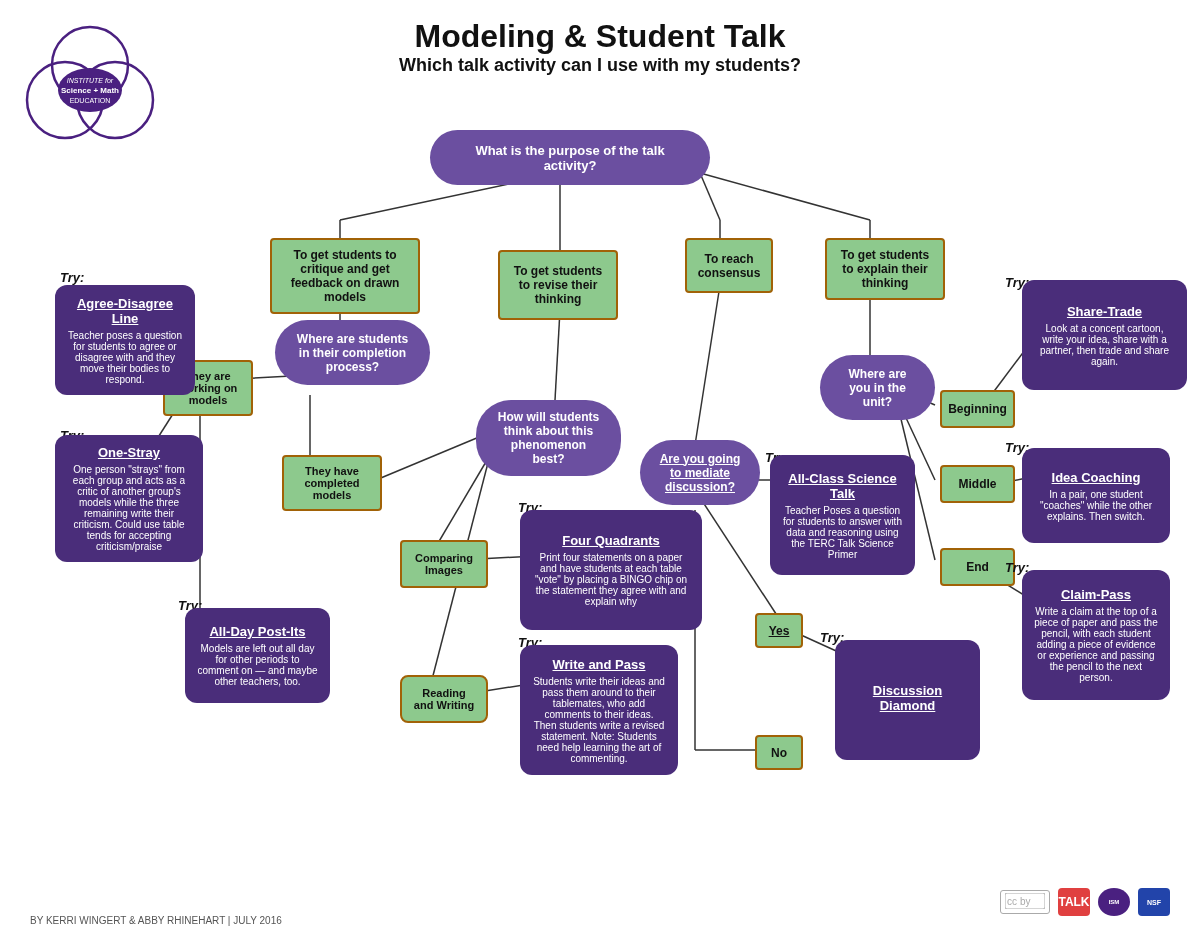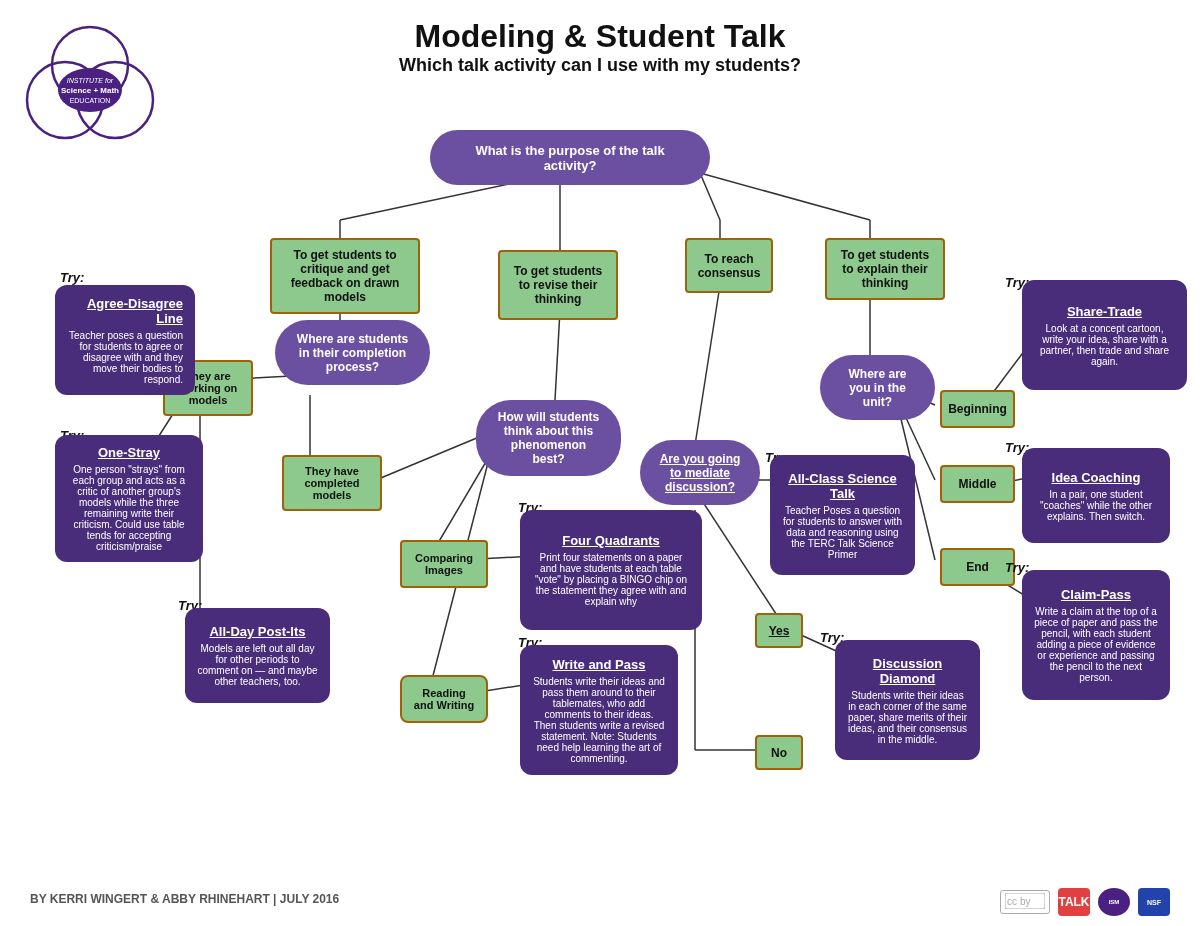--- a/index.html
+++ b/index.html
@@ -95,25 +95,25 @@
       position: absolute;
       font-style: italic;
       font-weight: bold;
       font-size: 13px;
       color: #111;
     }
 
     
     .footer {
       position: absolute;
-      bottom: 20px;
+      bottom: 0;
       left: 30px;
-      font-size: 12px;
+      font-size: 10px;
       color: #555;
-      font-weight: bold;
+      font-weight: normal;
     }
     .footer-right {
       position: absolute;
       bottom: 10px;
       right: 30px;
       display: flex;
       align-items: center;
       gap: 8px;
     }
     .cc-badge {
@@ -287,21 +287,21 @@
 <div class="try-label" style="left:60px; top:428px;">Try:</div>
 <div class="try-label" style="left:178px; top:598px;">Try:</div>
 <div class="try-label" style="left:518px; top:500px;">Try:</div>
 <div class="try-label" style="left:518px; top:635px;">Try:</div>
 <div class="try-label" style="left:765px; top:450px;">Try:</div>
 <div class="try-label" style="left:820px; top:630px;">Try:</div>
 <div class="try-label" style="left:1005px; top:275px;">Try:</div>
 <div class="try-label" style="left:1005px; top:440px;">Try:</div>
 <div class="try-label" style="left:1005px; top:560px;">Try:</div>
 
-<div class="node box-dark-purple" style="left:55px; top:285px; width:140px; min-height:110px;text-align:right;">
+<div class="node box-dark-purple" style="left:55px; top:285px; width:140px; min-height:110px;">
   <div>
     <span class="title">Agree-Disagree Line</span>
     <span>Teacher poses a question for students to agree or disagree with and they move their bodies to respond.</span>
   </div>
 </div>
 
 <div class="node box-dark-purple" style="left:55px; top:435px; width:148px; min-height:110px;">
   <div>
     <span class="title">One-Stray</span>
     <span>One person "strays" from each group and acts as a critic of another group's models while the three remaining write their criticism. Could use table tends for accepting criticism/praise</span>
@@ -332,21 +332,20 @@
 <div class="node box-dark-purple" style="left:770px; top:455px; width:145px; min-height:120px;">
   <div>
     <span class="title" style="font-size:13px; font-weight:bold; display:block; margin-bottom:4px;">All-Class Science Talk</span>
     <span>Teacher Poses a question for students to answer with data and reasoning using the TERC Talk Science Primer</span>
   </div>
 </div>
 
 <div class="node box-dark-purple" style="left:835px; top:640px; width:145px; min-height:120px;">
   <div>
     <span class="title">Discussion Diamond</span>
-    <span>Students write their ideas in each corner of the same paper, share merits of their ideas, and their consensus in the middle.</span>
   </div>
 </div>
 
 <div class="node box-dark-purple" style="left:1022px; top:280px; width:165px; min-height:110px;">
   <div>
     <span class="title">Share-Trade</span>
     <span>Look at a concept cartoon, write your idea, share with a partner, then trade and share again.</span>
   </div>
 </div>
 

